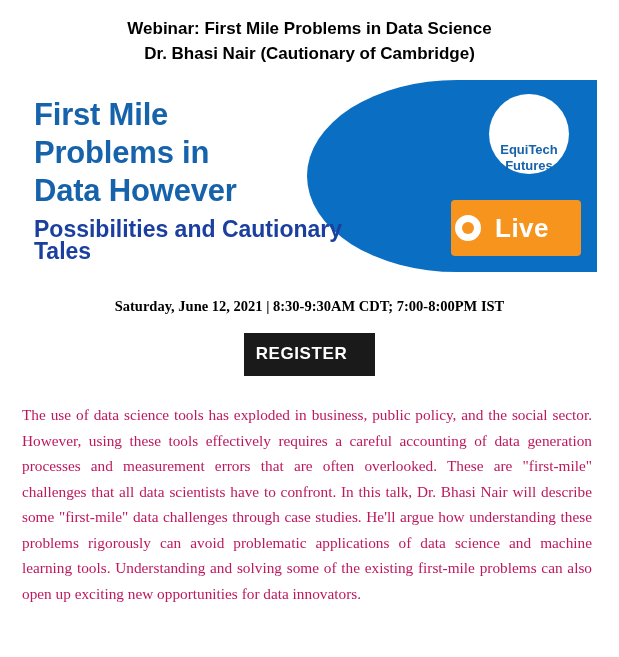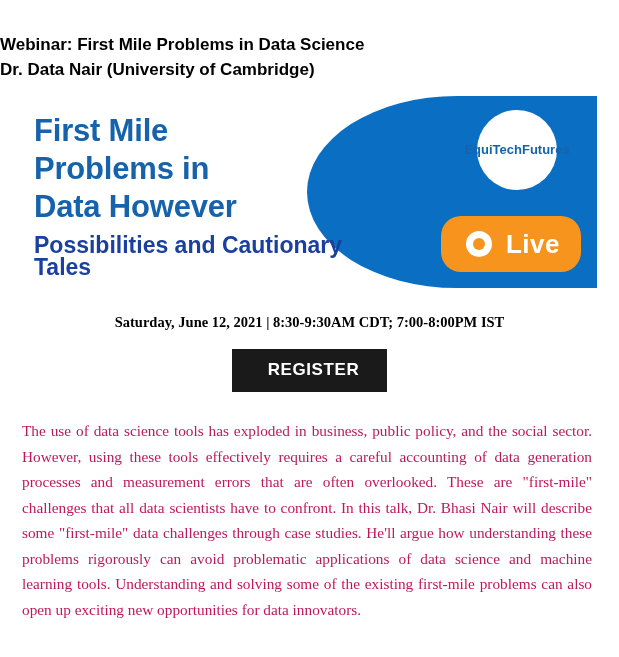--- a/index.html
+++ b/index.html
@@ -14,21 +14,22 @@
     color: #000000;
     overflow: hidden;
   }
   .page {
     width: 619px;
     height: 657px;
     position: relative;
     box-sizing: border-box;
   }
   .title-block {
-    padding-top: 32px;
+    text-align: center;
+    padding-top: 16px;
   }
   .title-line {
     font-family: "Liberation Sans", sans-serif;
     font-size: 17px;
     font-weight: bold;
     line-height: 25px;
     color: #000000;
   }
   .banner-wrap {
     margin: 14px 22px 0 22px;
@@ -72,48 +73,48 @@
   .banner-sub {
     margin-top: 8px;
     font-family: "Liberation Sans", sans-serif;
     font-weight: bold;
     font-size: 23px;
     line-height: 22px;
     color: #1a3f9e;
   }
   .logo-circle {
     position: absolute;
-    right: 40px;
+    right: 28px;
     top: 14px;
     width: 80px;
     height: 80px;
     border-radius: 50%;
     background: #ffffff;
     display: flex;
+    flex-direction: column;
     align-items: center;
-    justify-content: center;
+    justify-content: flex-end;
   }
   .logo-line {
     font-family: "Liberation Sans", sans-serif;
     font-size: 13px;
     font-weight: bold;
     color: #1663ab;
     line-height: 16px;
   }
   .live-badge {
     position: absolute;
     right: 16px;
     bottom: 16px;
-    width: 140px;
+    width: 130px;
     height: 56px;
     background: #f7941d;
-    border-radius: 20px;
+    border-radius: 4px;
     display: flex;
     align-items: center;
-    justify-content: center;
   }
   .live-dot {
     width: 26px;
     height: 26px;
     border-radius: 50%;
     background: #ffffff;
     border: 4px solid #f7941d;
     box-shadow: 0 0 0 0 #fff;
     margin-right: 10px;
     position: relative;
@@ -147,42 +148,42 @@
     margin-top: 18px;
   }
   .register-btn {
     display: inline-block;
     background: #1a1a1a;
     color: #ffffff;
     font-family: "Liberation Sans", sans-serif;
     font-size: 17px;
     font-weight: bold;
     letter-spacing: 0.6px;
-    padding: 11px 28px 12px 36px;
+    padding: 11px 28px 12px 12px;
     border: none;
     cursor: pointer;
   }
   .body-text {
     margin: 26px 22px 0 22px;
     width: 570px;
     font-family: "Liberation Serif", serif;
     font-size: 15.3px;
     line-height: 25.5px;
     text-align: justify;
     color: #be185d;
   }
 </style>
 </head>
 <body>
 
 <div class="page">
 
   <div class="title-block">
     <div class="title-line">Webinar: First Mile Problems in Data Science</div>
-    <div class="title-line">Dr. Data Nair (University of Cambridge)</div>
+    <div class="title-line">Dr. Bhasi Nair (Cautionary of Cambridge)</div>
   </div>
 
   <div class="banner-wrap">
     <div class="banner-bg-left"></div>
     <div class="banner-blue"></div>
 
     <div class="banner-text">
       <div class="banner-head">First Mile</div>
       <div class="banner-head">Problems in</div>
       <div class="banner-head">Data However</div>

